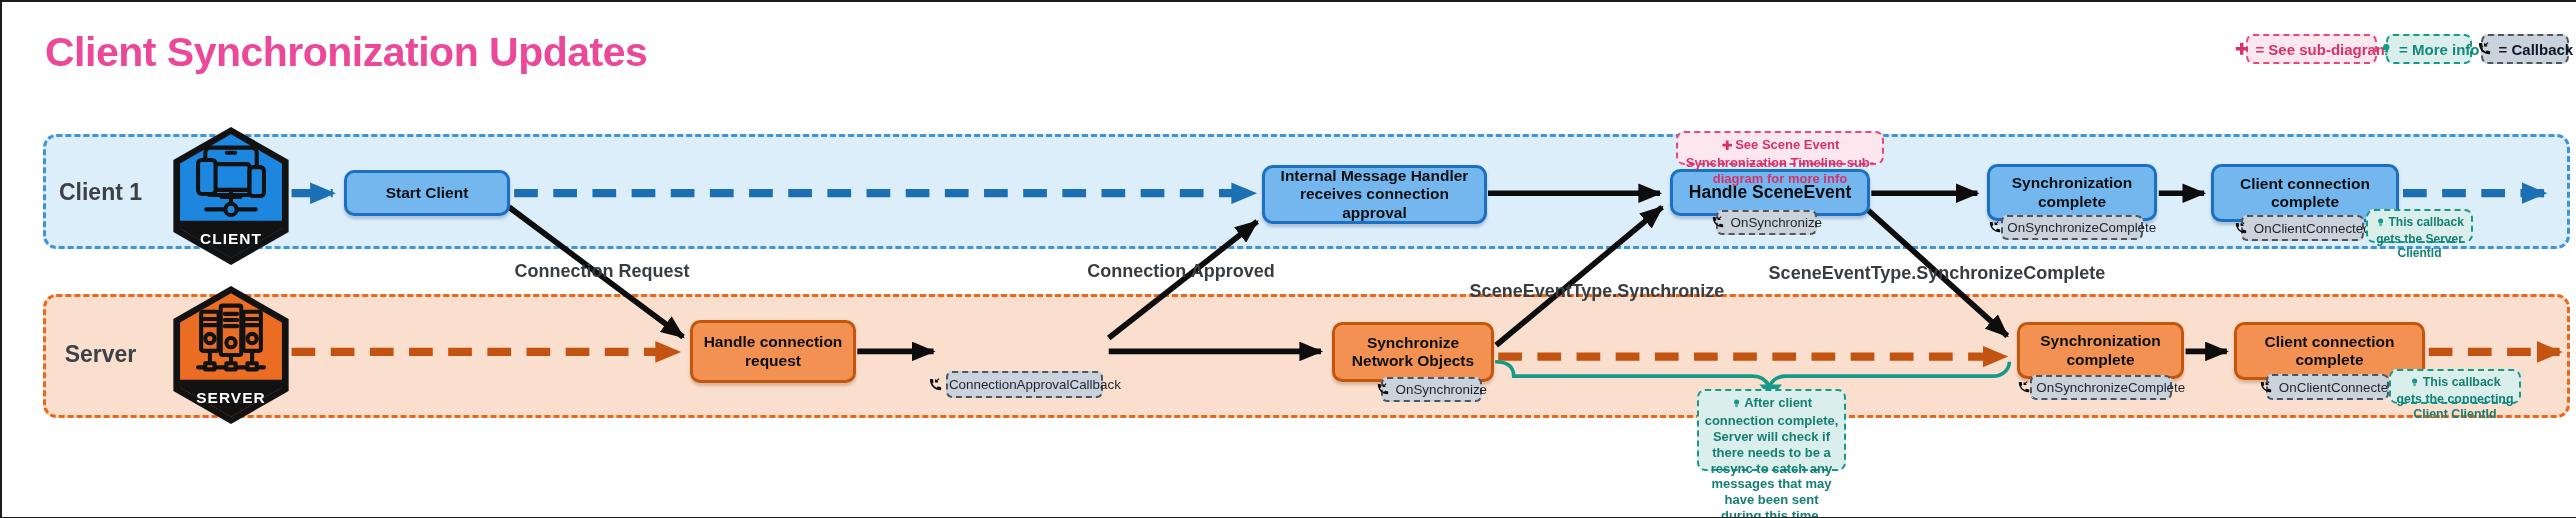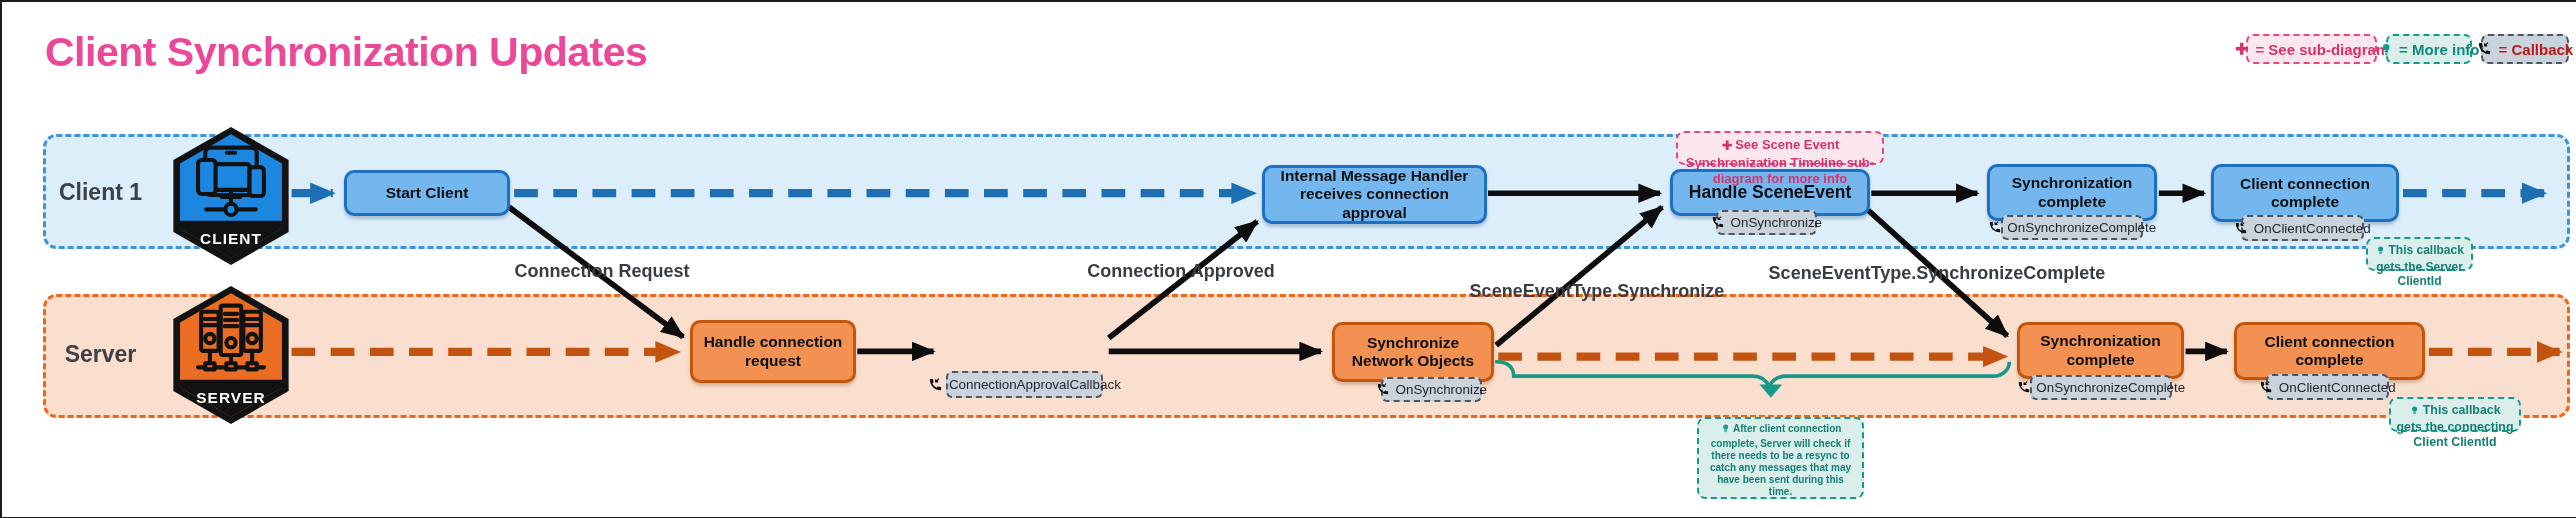--- a/index.html
+++ b/index.html
@@ -15,21 +15,21 @@
   body{font-family:"Liberation Sans","DejaVu Sans",sans-serif;}
   #canvas{position:relative;width:2604px;height:519px;background:#ffffff;border:2.1px solid #1d1d1d;box-sizing:border-box;overflow:hidden;}
   .abs{position:absolute;box-sizing:border-box;}
 
   .page-title{left:43px;top:27px;font-size:41px;font-weight:800;color:#ec4899;letter-spacing:-0.5px;white-space:nowrap;}
 
   
   .pill{display:flex;align-items:center;justify-content:center;gap:6.2px;height:30px;border-radius:7.2px;font-size:15px;font-weight:600;white-space:nowrap;}
   .pill.pink{background:var(--pink-bg);border:2.1px dashed var(--pink-border);color:var(--pink);}
   .pill.teal{background:var(--teal-bg);border:2.1px dashed var(--teal);color:#12897c;}
-  .pill.gray{background:var(--callback-bg);border:2.1px dashed var(--callback-border);color:#b91c1c;}
+  .pill.gray{background:var(--callback-bg);border:2.1px dashed var(--callback-border);color:#0f172a;}
 
   
   .lane{border-radius:13.4px;}
   .lane.client{background:var(--client-lane-bg);border:3.1px dashed var(--client-lane-border);}
   .lane.server{background:var(--server-lane-bg);border:3.1px dashed var(--server-lane-border);}
   .lane-label{font-size:23px;font-weight:bold;color:#3c4147;width:113px;text-align:center;}
 
   
   .node{display:flex;align-items:center;justify-content:center;text-align:center;border-radius:10.3px;
         font-weight:bold;font-size:15.5px;line-height:1.18;color:var(--ink);padding:3.1px 7.2px;}
@@ -38,21 +38,21 @@
 
   
   .badge{display:flex;align-items:center;justify-content:center;gap:5.2px;background:var(--callback-bg);
          border:2.6px dashed var(--callback-border);border-radius:6.2px;font-size:13.4px;color:#1d242e;white-space:nowrap;}
   .badge svg{flex:0 0 auto;}
 
   
   .note{display:flex;align-items:flex-start;justify-content:center;text-align:center;border-radius:8.2px;
         font-size:13px;line-height:1.22;font-weight:600;padding:4.1px 5.2px;}
   .note.pink{background:var(--pink-bg);border:2.6px dashed var(--pink-border);color:var(--pink);}
-  .note.teal{background:var(--teal-bg);border:2.6px dashed var(--teal);color:var(--teal-text);margin-top:28px;}
+  .note.teal{background:var(--teal-bg);border:2.6px dashed var(--teal);color:var(--teal-text);}
   .note .txt{display:inline;}
   .note .n-icon{vertical-align:-2.1px;margin-right:2.1px;display:inline-block;}
 
   .edge-label{transform:translate(-50%,-50%);font-size:18px;font-weight:bold;color:#383d42;white-space:nowrap;}
 
   .hex-band-text{font-weight:bold;fill:#ffffff;font-size:30px;letter-spacing:2px;font-family:"Liberation Sans","DejaVu Sans",sans-serif;}
   svg.overlay{left:0;top:0;pointer-events:none;}
 </style>
 </head>
 <body>
@@ -170,21 +170,21 @@
       <rect x="107" y="152" width="18" height="12" fill="#ea6d23"></rect>
       <rect x="148" y="152" width="18" height="12" fill="#ea6d23"></rect>
     </g>
     <polygon points="17,184 215,184 215,199 116,256 17,199" fill="#121212"></polygon>
     <text x="116" y="229" text-anchor="middle" class="hex-band-text">SERVER</text>
   </svg>
 
   <div class="abs node client" style="left:342px;top:168px;width:166px;height:46px;">
       <span>Start Client</span>
     </div>
-  <div class="abs node client" style="left:1260px;top:163px;width:225px;height:59px;">
+  <div class="abs node client" style="left:1260px;top:163px;width:225px;height:59px;border-radius:11px;">
       <span>Internal Message Handler receives connection approval</span>
     </div>
   <div class="abs node client" style="left:1668px;top:167px;width:200px;height:47px;font-size:17.5px;">
       <span>Handle SceneEvent</span>
     </div>
   <div class="abs node client" style="left:1985px;top:162px;width:170px;height:57px;">
       <span>Synchronization complete</span>
     </div>
   <div class="abs node client" style="left:2209px;top:162px;width:188px;height:58px;">
       <span>Client connection complete</span>
@@ -270,21 +270,21 @@
     </div>
   </div>
   <div class="abs note teal" style="left:2387px;top:367px;width:132px;height:35px;font-size:12.4px;">
     <div>
       <span class="n-icon"><svg width="11.3" height="11.3" viewBox="0 0 24 24">
             <circle cx="12" cy="8.6" r="5.4" fill="#17998a"></circle>
             <path d="M9.6 15.6h4.8M10.4 18.4h3.2" stroke="#17998a" stroke-width="1.8" fill="none" stroke-linecap="round"></path>
           </svg></span><span class="txt">This callback gets the connecting Client ClientId</span>
     </div>
   </div>
-  <div class="abs note teal" style="left:1695px;top:387px;width:167px;height:82px;font-size:10px;">
+  <div class="abs note teal" style="left:1695px;top:387px;width:149px;height:82px;font-size:13px;">
     <div>
       <span class="n-icon"><svg width="11.3" height="11.3" viewBox="0 0 24 24">
             <circle cx="12" cy="8.6" r="5.4" fill="#17998a"></circle>
             <path d="M9.6 15.6h4.8M10.4 18.4h3.2" stroke="#17998a" stroke-width="1.8" fill="none" stroke-linecap="round"></path>
           </svg></span><span class="txt">After client connection complete, Server will check if there needs to be a resync to catch any messages that may have been sent during this time.</span>
     </div>
   </div>
 
   <div class="abs edge-label" style="left:600px;top:269px;">Connection Request</div>
   <div class="abs edge-label" style="left:1179px;top:269px;">Connection Approved</div>

